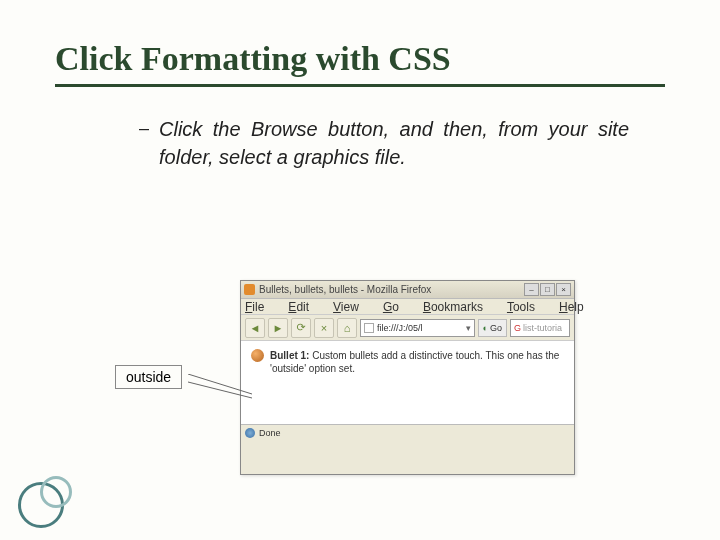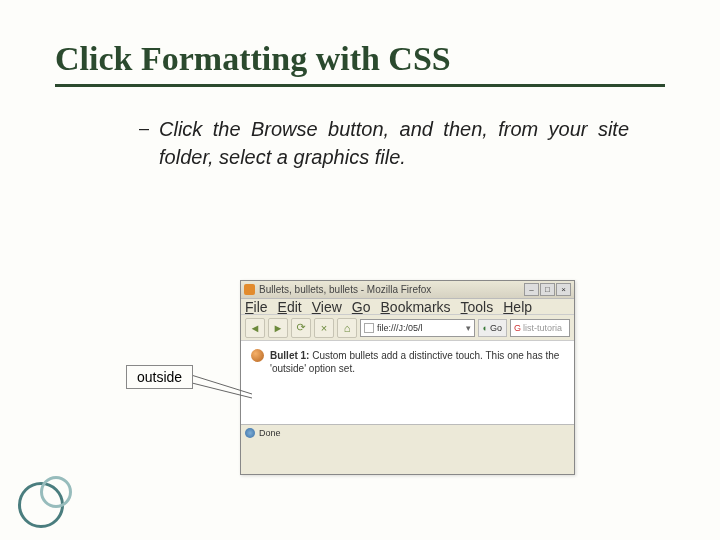--- a/index.html
+++ b/index.html
@@ -66,21 +66,21 @@
   }
   .sub-text {
     font-size: 20px;
     line-height: 1.4;
     text-align: justify;
     max-width: 470px;
     font-style: italic;
   }
   .callout {
     position: absolute;
-    left: 126px;
+    left: 115px;
     top: 365px;
     border: 1px solid #888;
     padding: 3px 10px;
     font-family: Arial, sans-serif;
     font-size: 14px;
     background: #fdfdfa;
     z-index: 5;
   }
   .callout-line {
     position: absolute;
@@ -152,22 +152,22 @@
     margin-left: 1px;
     font-size: 8px;
     text-align: center;
     line-height: 11px;
   }
   .menubar {
     height: 16px;
     display: flex;
     align-items: center;
     padding: 0 4px;
-    gap: 10px;
-    font-size: 14px;
+    gap: 24px;
+    font-size: 12px;
     border-bottom: 1px solid #ccc;
   }
   .menubar span { text-decoration: underline; }
   .toolbar {
     height: 26px;
     display: flex;
     align-items: center;
     padding: 0 4px;
     gap: 3px;
     border-bottom: 1px solid #ccc;

